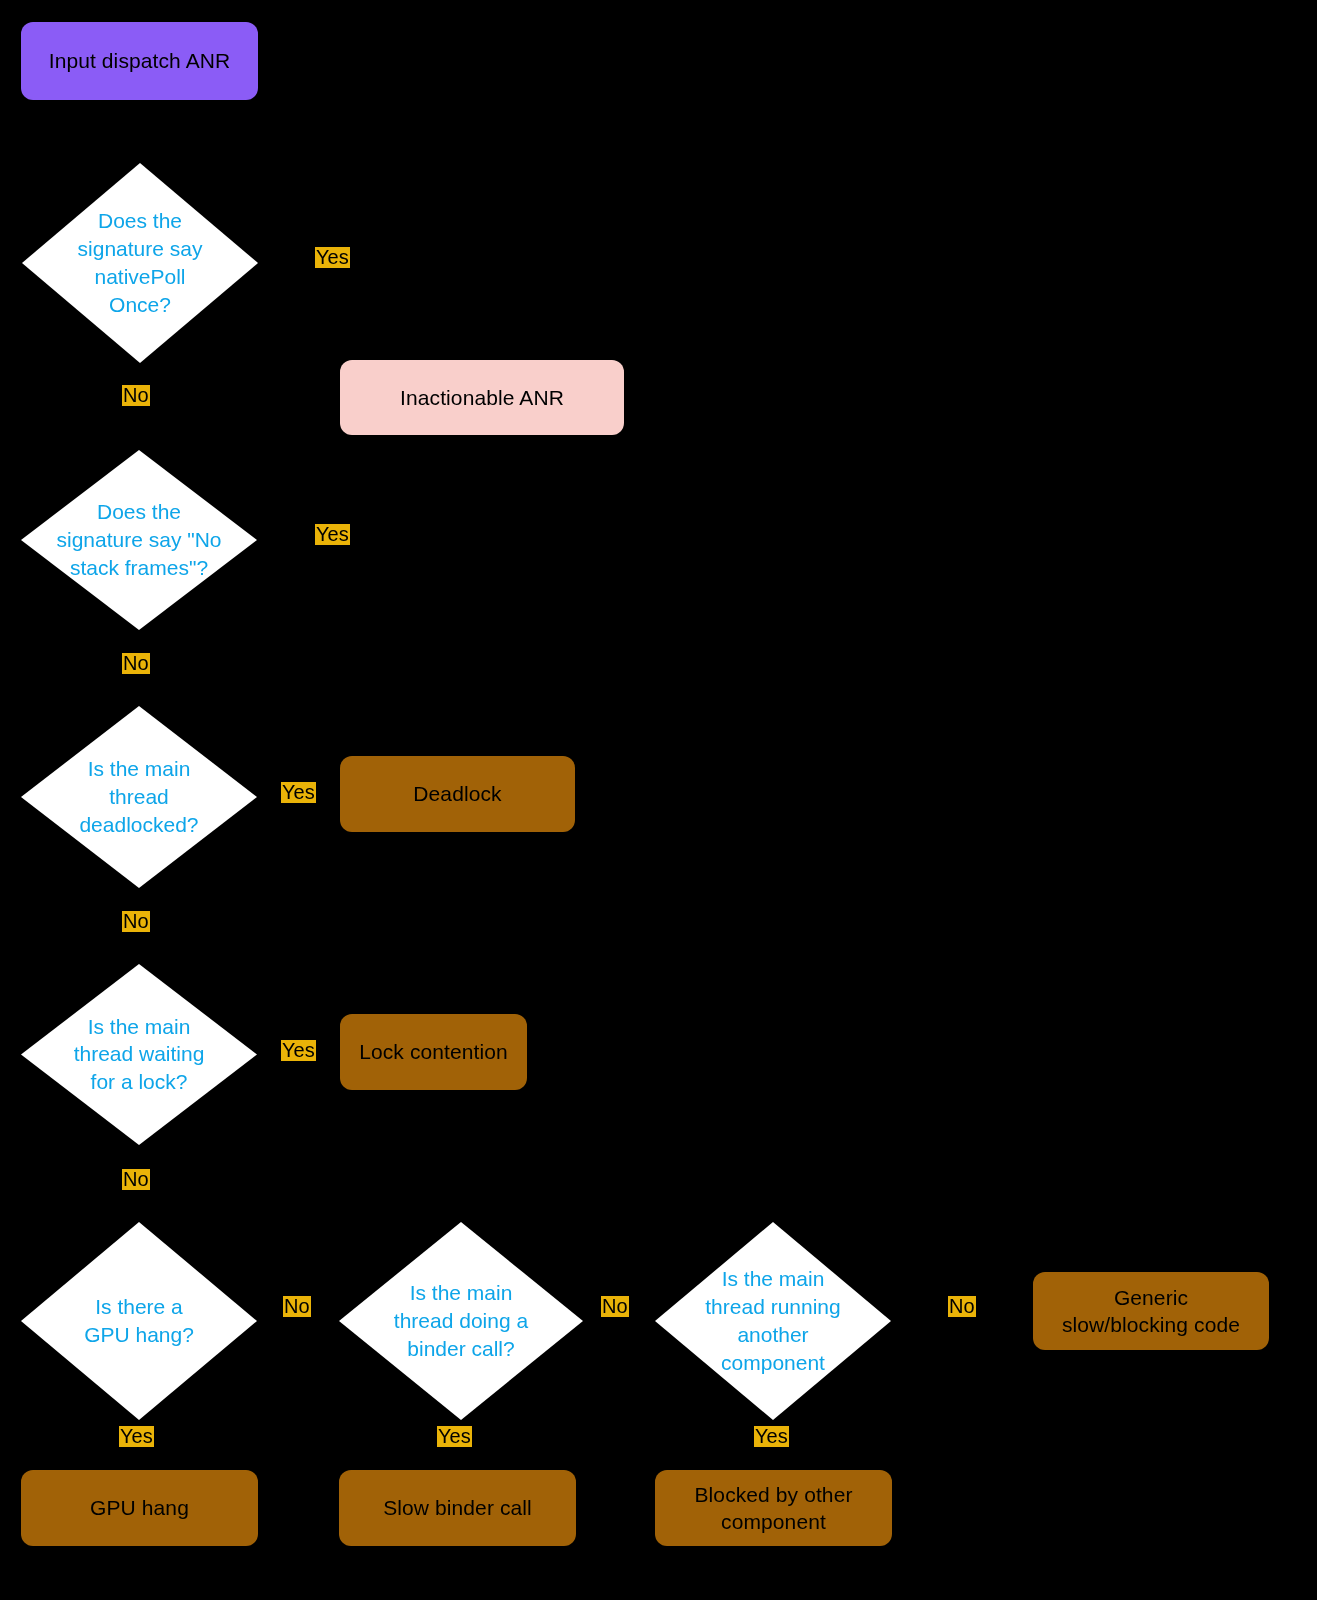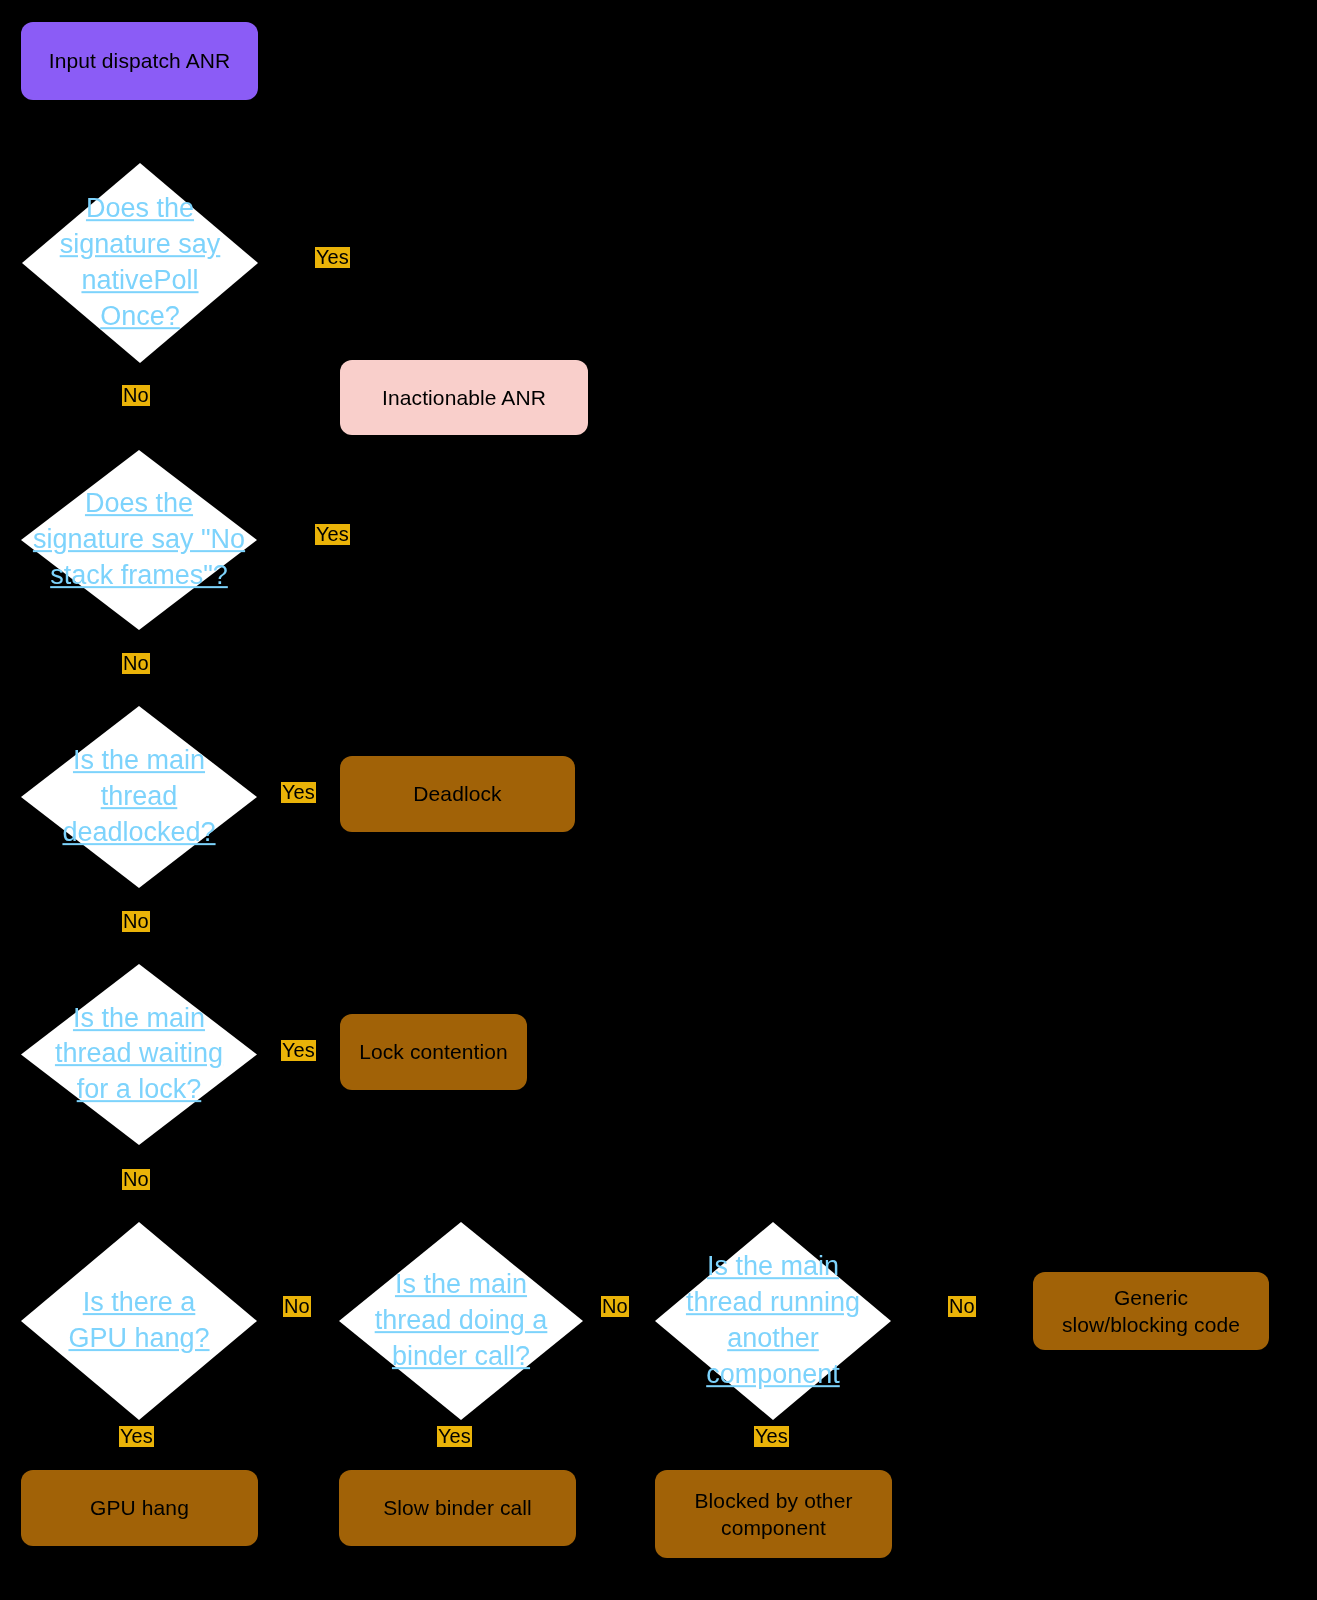--- a/index.html
+++ b/index.html
@@ -44,26 +44,25 @@
     inset: 0;
     background: #ffffff;
     clip-path: polygon(50% 0%, 100% 50%, 50% 100%, 0% 50%);
   }
   .decision .dlabel {
     position: absolute;
     left: 50%;
     top: 50%;
     transform: translate(-50%, -50%);
     text-align: center;
-    color: #7dd3fc;
-    font-size: 27px;
+    color: #0ea5e9;
+    font-size: 21px;
     line-height: 1.33;
     white-space: nowrap;
     pointer-events: none;
-    text-decoration: underline;
   }
 
   
   .edge-label {
     position: absolute;
     background: #eab308;
     color: #000000;
     font-size: 20px;
     line-height: 1.05;
     padding: 0 1px;
@@ -106,21 +105,21 @@
     <div class="dlabel">
       <div>Does the</div>
       <div>signature say</div>
       <div>nativePoll</div>
       <div>Once?</div>
     </div>
   </div>
   <div class="edge-label" style="left:315px; top:247px;">Yes</div>
   <div class="edge-label" style="left:122px; top:385px;">No</div>
 
-  <div class="node-box pink" style="left:340px; top:360px; width:248px; height:75px;">
+  <div class="node-box pink" style="left:340px; top:360px; width:284px; height:75px;">
     <span>Inactionable ANR</span>
   </div>
 
   <div class="decision" style="left:21px; top:450px; width:236px; height:180px;">
     <div class="shape"></div>
     <div class="dlabel">
       <div>Does the</div>
       <div>signature say "No</div>
       <div>stack frames"?</div>
     </div>
@@ -197,18 +196,18 @@
   </div>
 
   <div class="node-box green" style="left:21px; top:1470px; width:237px; height:76px;">
     <span>GPU hang</span>
   </div>
 
   <div class="node-box green" style="left:339px; top:1470px; width:237px; height:76px;">
     <span>Slow binder call</span>
   </div>
 
-  <div class="node-box green" style="left:655px; top:1470px; width:237px; height:88px; flex-direction:column;">
+  <div class="node-box green" style="left:655px; top:1470px; width:237px; height:76px; flex-direction:column;">
     <span>Blocked by other</span>
     <span>component</span>
   </div>
 
 </div>
 
 </body></html>

